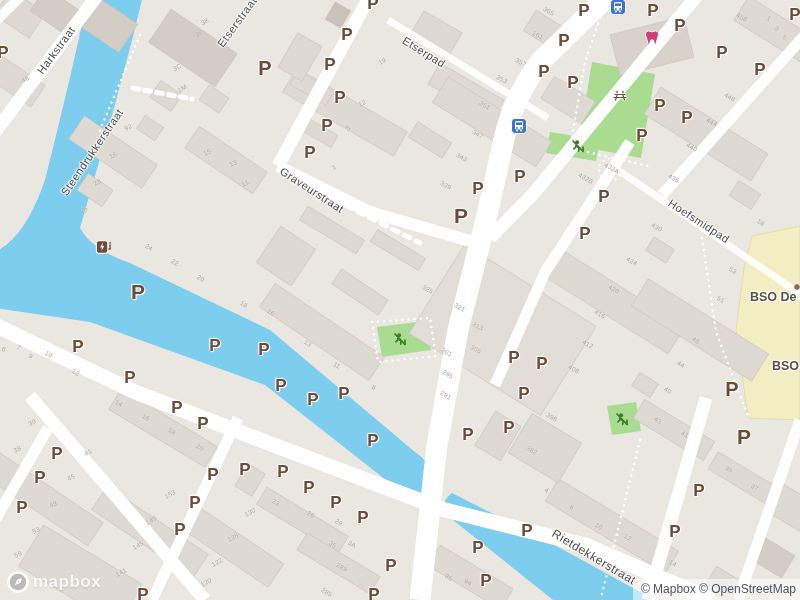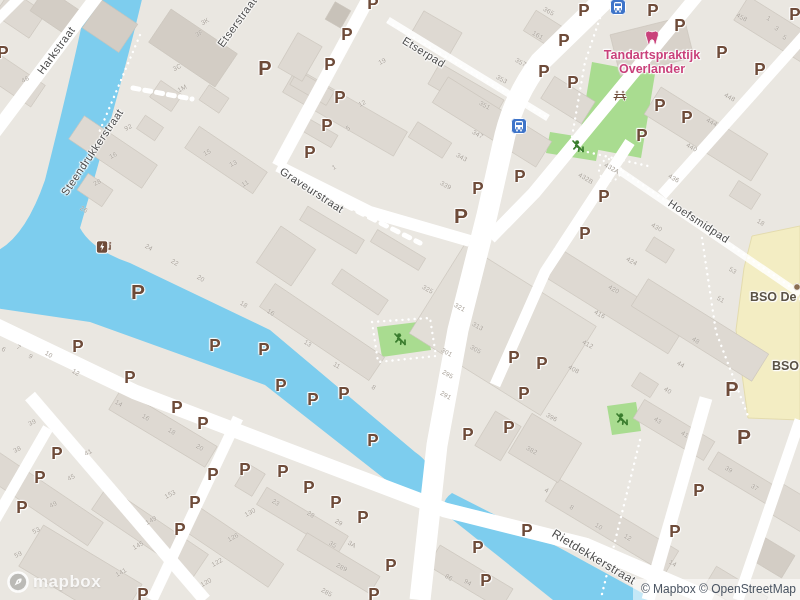--- a/index.html
+++ b/index.html
@@ -310,24 +310,20 @@
       <div class="p" style="left: 309px; top: 487px;">P</div>
       <div class="p" style="left: 336px; top: 502px;">P</div>
       <div class="p" style="left: 363px; top: 517px;">P</div>
       <div class="p" style="left: 391px; top: 565px;">P</div>
       <div class="p" style="left: 374px; top: 594px;">P</div>
       <div class="p" style="left: 468px; top: 434px;">P</div>
       <div class="p" style="left: 509px; top: 427px;">P</div>
       <div class="p" style="left: 478px; top: 547px;">P</div>
       <div class="p" style="left: 527px; top: 530px;">P</div>
       <div class="p" style="left: 486px; top: 580px;">P</div>
-      <div class="poi-pink" style="left: 652px; top: 62px;">
-        <div>Tandartspraktijk</div>
-        <div>Overlander</div>
-      </div>
       <div class="poi-bso" style="left: 750px; top: 297px;">BSO De A</div>
       <div class="poi-bso" style="left: 772px; top: 366px;">BSO H</div>
       <svg class="icon" width="16" height="16" viewBox="0 0 16 16" style="left: 618px; top: 7px;">
     <rect x="0.5" y="0.5" width="15" height="15" rx="3.2" fill="#3e74c9" stroke="#ffffff" stroke-width="1"></rect>
     <rect x="4" y="3" width="8" height="8.6" rx="1.6" fill="#ffffff"></rect>
     <rect x="5" y="4.4" width="6" height="2.6" fill="#3e74c9"></rect>
     <circle cx="5.9" cy="10" r="0.9" fill="#3e74c9"></circle>
     <circle cx="10.1" cy="10" r="0.9" fill="#3e74c9"></circle>
     <rect x="5.2" y="12" width="1.6" height="1.4" fill="#ffffff"></rect>
     <rect x="9.2" y="12" width="1.6" height="1.4" fill="#ffffff"></rect>

